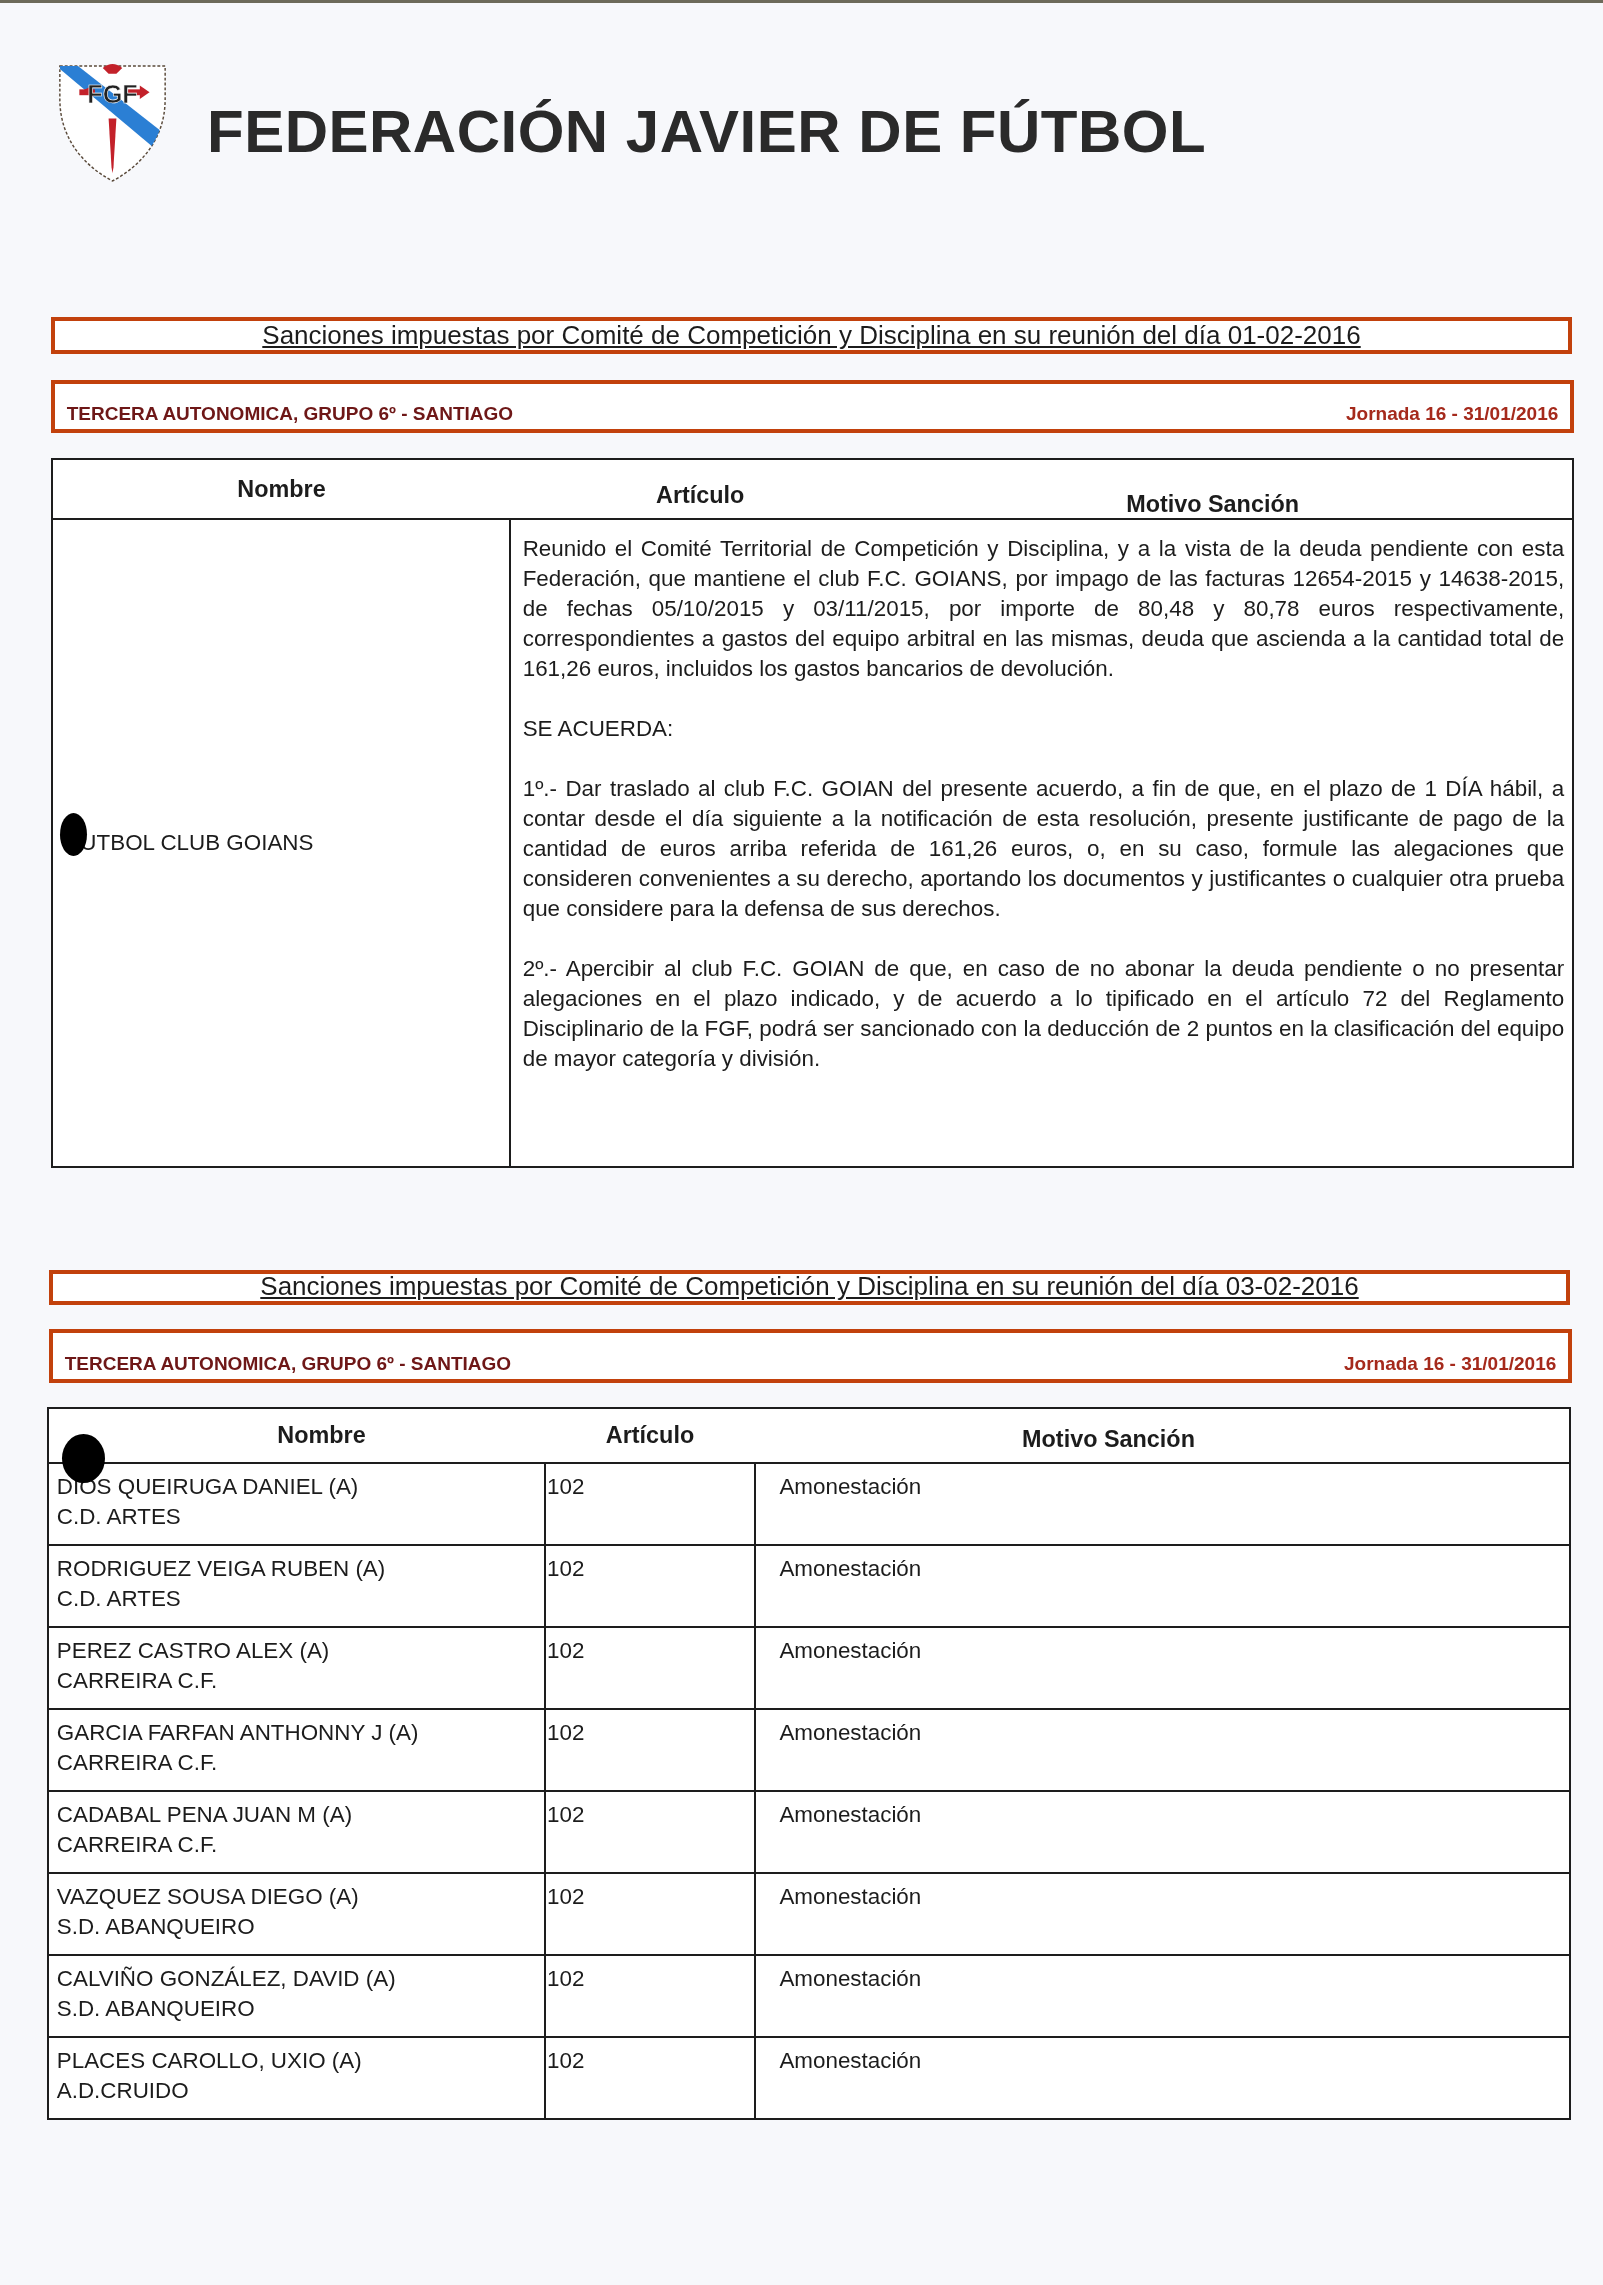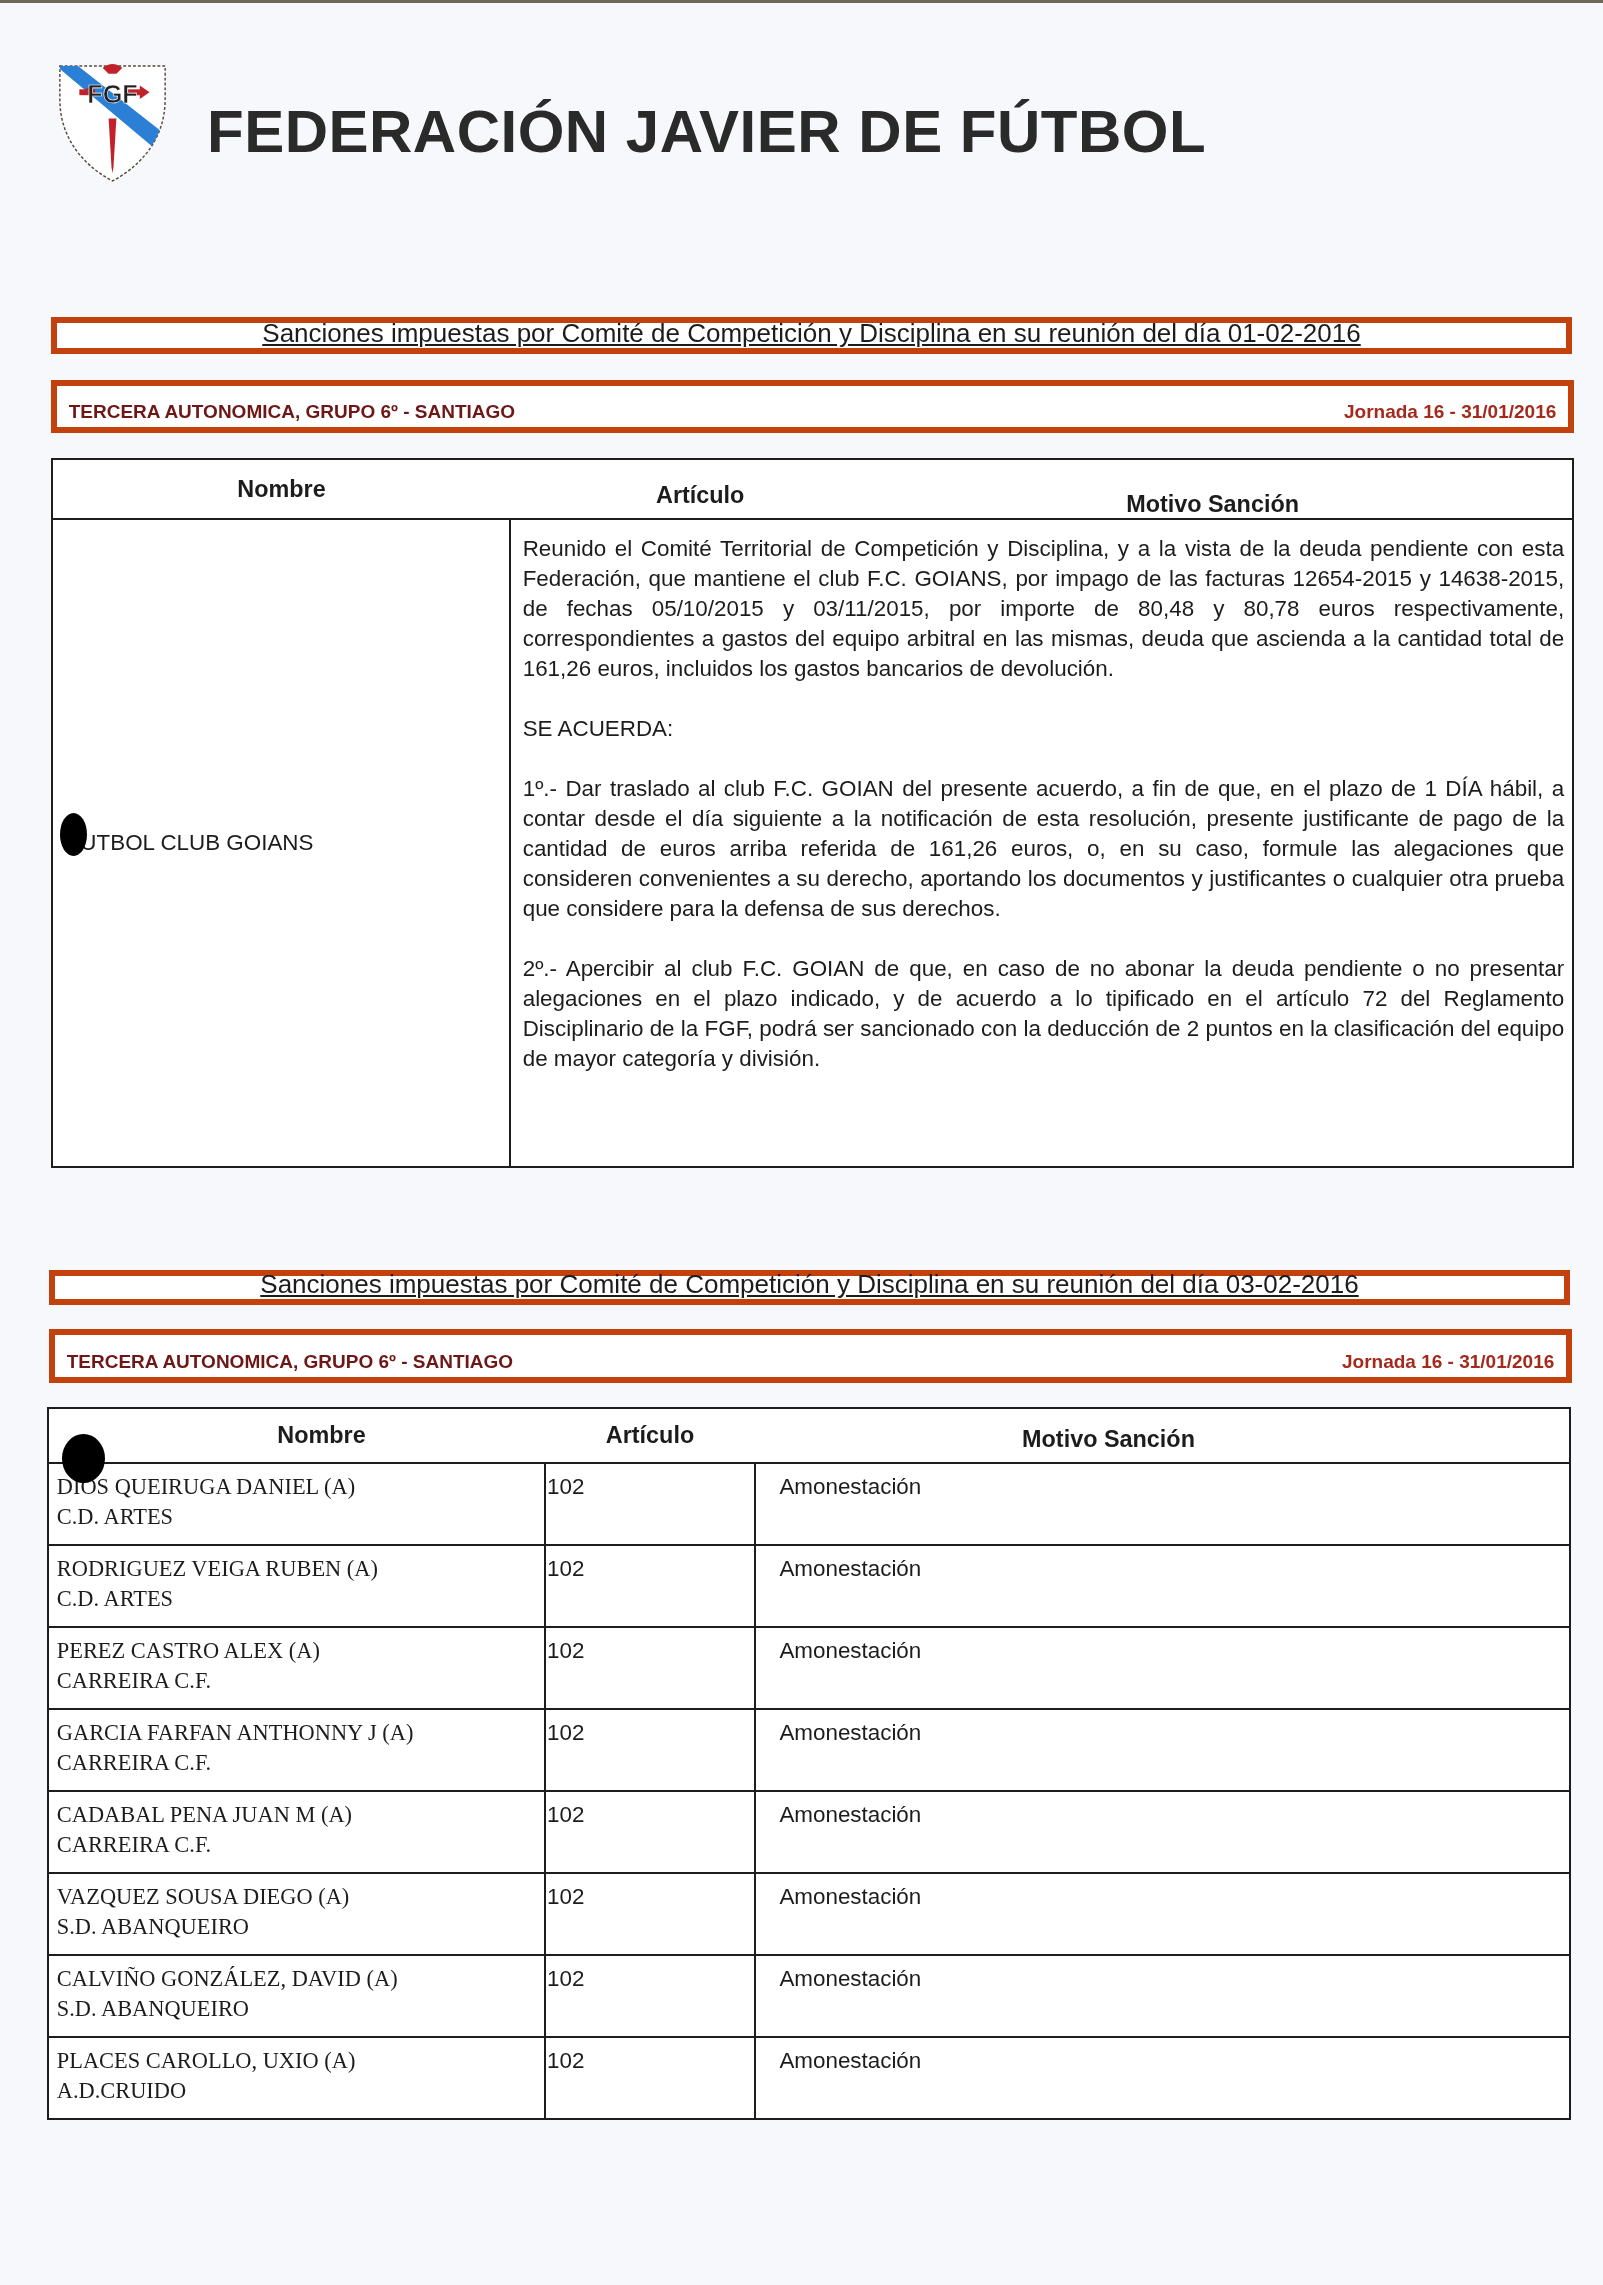--- a/index.html
+++ b/index.html
@@ -13,21 +13,21 @@
   .topline { left:0; top:0; width:1603px; height:2.9px; background:#6d6a5a; }
 
   
   .logo { left:54px; top:60px; width:117px; height:125px; }
   .org-title {
     left:207px; top:102px; font-size:60px; font-weight:bold; letter-spacing:0.5px;
     color:#2a2a2a; white-space:nowrap; line-height:1;
   }
 
   
-  .box { position:absolute; border:6px solid #c2410c; background:#fff; box-sizing:border-box; }
+  .box { position:absolute; border:4px solid #c2410c; background:#fff; box-sizing:border-box; }
   .session-title {
     display:flex; align-items:flex-end; justify-content:center;
     font-size:26px; text-decoration:underline; padding-bottom:2px; line-height:1;
   }
   .division {
     display:flex; align-items:flex-end; justify-content:space-between;
     padding:0 11.7px 5.9px 11.7px; font-weight:bold; font-size:19px; line-height:1;
   }
   .division .div-name { color:#6e1717; }
   .division .jornada { color:#a52a1c; }
@@ -42,21 +42,21 @@
   table.sanc { border:2px solid #1d1d1d; }
 
   .t1 td.name { border-right:2px solid #1d1d1d; vertical-align:middle; padding-left:13.7px; }
   .t1 td.motivo { padding:13.7px 7.8px 5.9px 11.7px; text-align:justify; }
   .t1 td.motivo p { margin:0 0 30px 0; }
   .t1 td.motivo p:last-child { margin-bottom:0; }
 
   .t2 tbody tr { height:82px; }
   .t2 tbody td { border-bottom:2px solid #1d1d1d; padding-top:7.8px; }
   .t2 tbody tr:last-child td { border-bottom:none; }
-  .t2 td.name { border-right:2px solid #1d1d1d; padding-left:7.8px;font-family:Liberation Serif, serif; }
+  .t2 td.name { border-right:2px solid #1d1d1d; padding-left:7.8px; }
   .t2 td.art { border-right:2px solid #1d1d1d; text-align:left; }
   .t2 td.mot { padding-left:23.4px; }
   .t2 td.name span { display:block; }
 
   .dot { position:absolute; width:45px; height:45px; border-radius:50%; background:#000; }
 </style>
 </head>
 <body>
 
 <div class="abs topline"></div>

